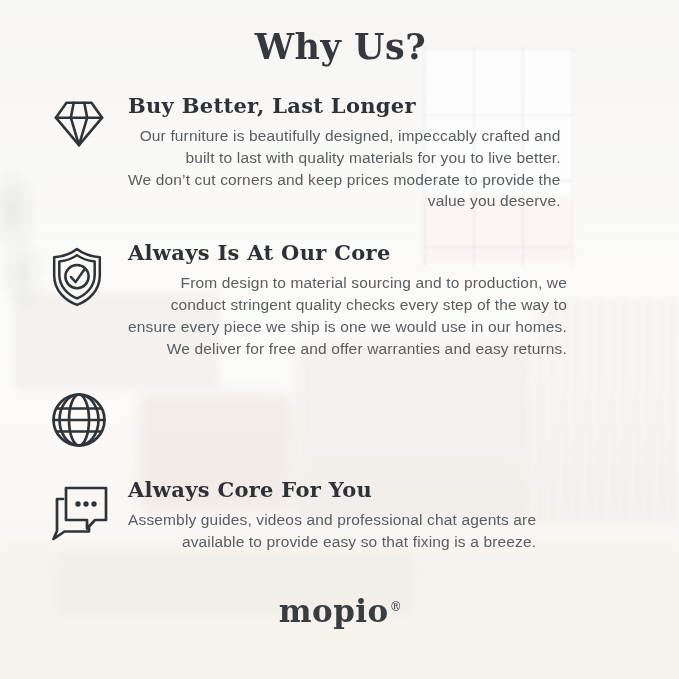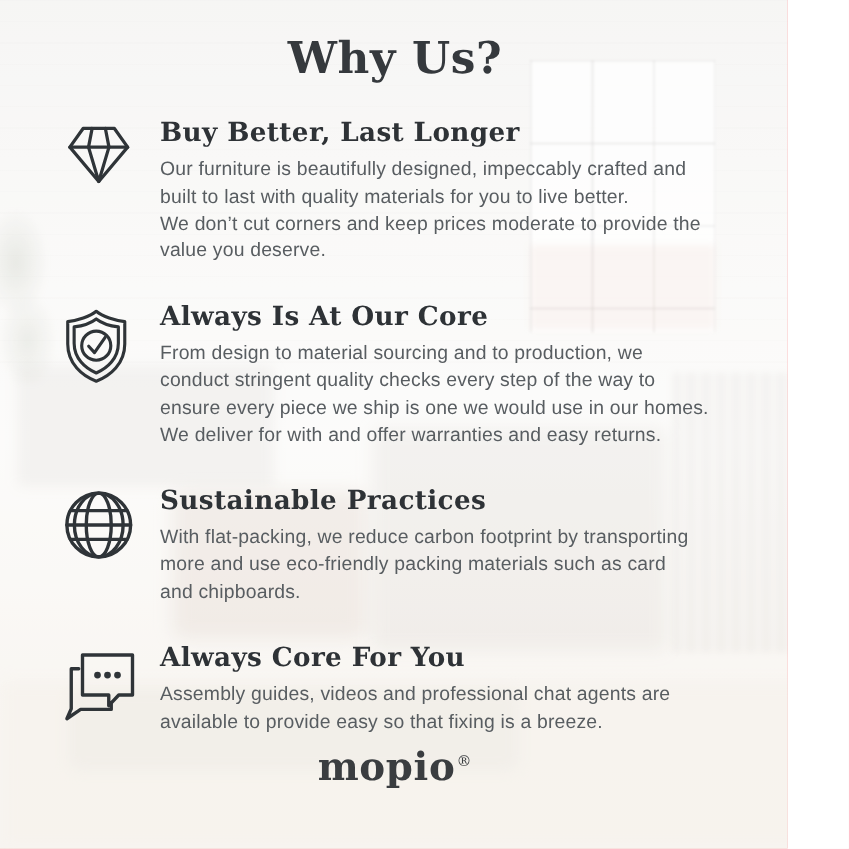--- a/index.html
+++ b/index.html
@@ -1,21 +1,21 @@
 <!DOCTYPE html>
 <html><head>
 <meta charset="utf-8">
 <style>
   html,body{margin:0;padding:0;background:#ffffff;}
   .page{
     position:relative;
-    width:630px;height:679px;
+    width:679px;height:679px;
     overflow:hidden;
     font-family:"Liberation Sans", sans-serif;
-    background:#fca5a5;
+    background:#eab308;
   }
   
   .bg-layer{position:absolute;inset:0;}
   .bg-base{
     background:linear-gradient(180deg,#f0efed 0%,#f6f5f3 28%,#faf9f7 52%,#f5f1eb 78%,#f3efe9 100%);
   }
   .bg-brick{
     position:absolute;left:0;top:0;width:679px;height:300px;
     background:repeating-linear-gradient(180deg, rgba(120,115,110,0.05) 0 1px, transparent 1px 17px);
     opacity:.5;
@@ -82,24 +82,24 @@
   .icon-stroke{fill:none;stroke:#2f3438;stroke-width:2.7;stroke-linejoin:round;stroke-linecap:round;}
   .icon-fill{fill:#2f3438;stroke:none;}
   .feature-text{margin-left:16px;min-width:0;}
   .feature-heading{
     font-family:"DejaVu Serif","Liberation Serif",serif;
     font-weight:700;font-size:21px;line-height:28px;
     color:#2e3236;letter-spacing:.3px;margin:0 0 5px 0;
   }
   .feature-body{
     font-size:15.5px;line-height:21.8px;color:#585d61;
-    white-space:pre-line;margin:0;letter-spacing:.15px;
+    white-space:pre-line;margin:0;letter-spacing:.15px;text-align:right;
   }
   .brand{
-    margin-top:8px;text-align:center;
+    margin-top:40px;text-align:center;
     font-family:"DejaVu Serif","Liberation Serif",serif;
     font-weight:700;font-size:31px;color:#3a3d40;letter-spacing:.5px;
   }
   .brand sup{font-size:12px;font-weight:400;vertical-align:super;margin-left:1px;}
 </style>
 </head>
 <body>
 
 <div class="page">
 
@@ -145,40 +145,34 @@
           <path class="icon-stroke" d="M29 9.5 C24.5 13 16.5 15.6 10 16.4 L10 30.5 C10 43.5 19.5 52 29 56 C38.5 52 48 43.5 48 30.5 L48 16.4 C41.5 15.6 33.5 13 29 9.5 Z"></path>
           <circle class="icon-stroke" cx="29" cy="32.5" r="12.5"></circle>
           <path class="icon-stroke" d="M22.5 33 L27.5 38.5 L36.5 25.5"></path>
         </svg>
       </div>
       <div class="feature-text">
         <h2 class="feature-heading">Always Is At Our Core</h2>
         <p class="feature-body">From design to material sourcing and to production, we
 conduct stringent quality checks every step of the way to
 ensure every piece we ship is one we would use in our homes.
-We deliver for with and offer warranties and easy returns.</p>
+We deliver for free and offer warranties and easy returns.</p>
       </div>
     </div>
 
     <div class="feature">
       <div class="icon-box">
         <svg width="58" height="58" viewBox="0 0 58 58">
           <circle class="icon-stroke" cx="29" cy="29" r="25.5"></circle>
           <ellipse class="icon-stroke" cx="29" cy="29" rx="10" ry="25.5"></ellipse>
           <ellipse class="icon-stroke" cx="29" cy="29" rx="19.5" ry="25.5"></ellipse>
           <path class="icon-stroke" d="M3.5 29 H54.5"></path>
           <path class="icon-stroke" d="M6.3 17.5 H51.7"></path>
           <path class="icon-stroke" d="M6.3 40.5 H51.7"></path>
         </svg>
-      </div>
-      <div class="feature-text">
-        <h2 class="feature-heading">Sustainable Practices</h2>
-        <p class="feature-body">With flat-packing, we reduce carbon footprint by transporting
-more and use eco-friendly packing materials such as card
-and chipboards.</p>
       </div>
     </div>
 
     <div class="feature">
       <div class="icon-box">
         <svg width="60" height="60" viewBox="0 0 60 60">
           <path class="icon-stroke" d="M13 18 L7 18 L7 50 L3.5 58 L14.5 50.5 L39 50.5 L39 45"></path>
           <path class="icon-stroke" d="M16 7 L56 7 L56 39 L45 39 L37 47.5 L37 39 L16 39 Z"></path>
           <circle class="icon-fill" cx="28" cy="23" r="2.7"></circle>
           <circle class="icon-fill" cx="36" cy="23" r="2.7"></circle>

